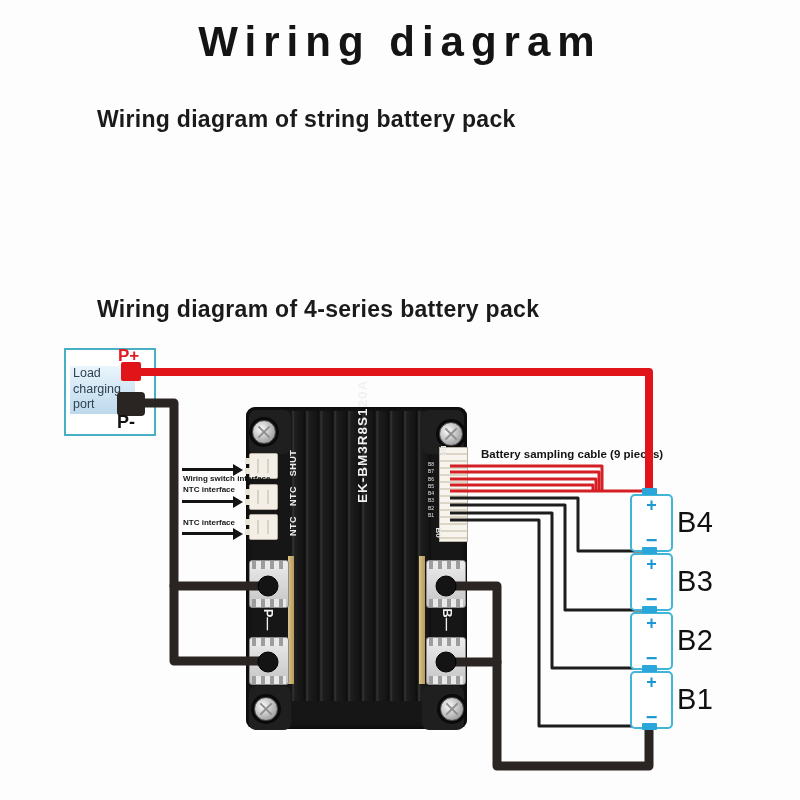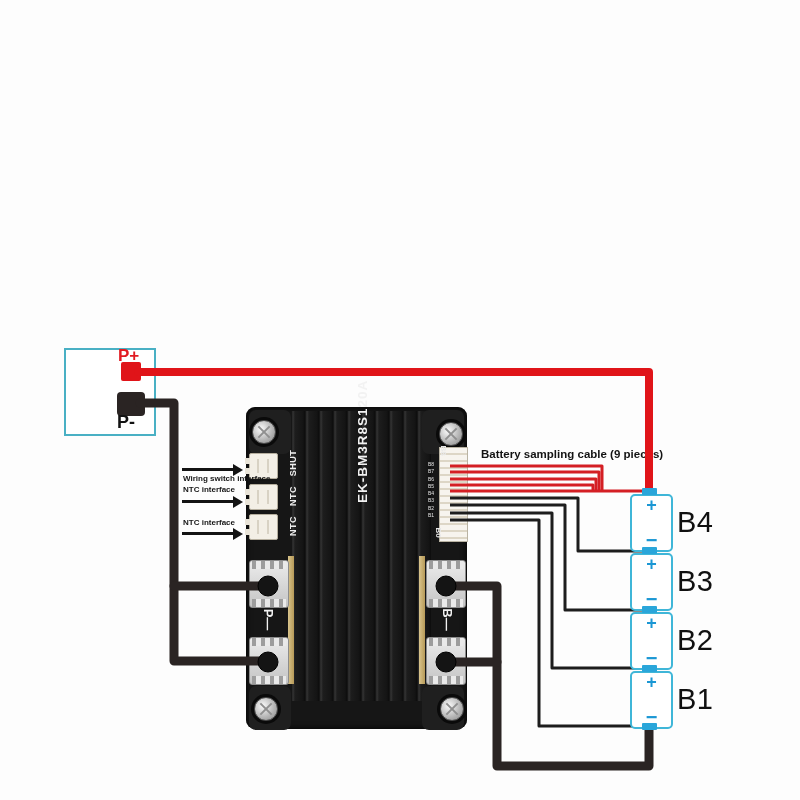--- a/index.html
+++ b/index.html
@@ -78,22 +78,30 @@
   .batt .minus{position:absolute;bottom:-2px;left:0;width:100%;text-align:center;
                font-size:20px;font-weight:bold;color:#1b97d4;}
   .tab{left:642px;width:15px;height:7px;background:#2aa6da;border-radius:1px;}
   .batt-label{left:677px;font-size:29px;color:#101010;letter-spacing:0.5px;}
 </style>
 </head>
 <body>
 
 <div class="stage">
 
+  <div class="abs title">Wiring diagram</div>
+  <div class="abs sub sub1">Wiring diagram of string battery pack</div>
+  <div class="abs sub sub2">Wiring diagram of 4-series battery pack</div>
 
   <div class="abs load-box"></div>
+  <div class="abs lp-panel">
+    <div>Load</div>
+    <div>charging</div>
+    <div>port</div>
+  </div>
   <div class="abs pplus-label">P+</div>
   <div class="abs pplus-plug"></div>
   <div class="abs pminus-plug"></div>
   <div class="abs pminus-label">P-</div>
 
   <div class="abs board"></div>
   <div class="abs fins"></div>
   <div class="abs pad" style="left:249px;top:410px;"></div>
   <div class="abs pad" style="left:422px;top:410px;"></div>
   <div class="abs pad" style="left:249px;top:686px;"></div>

